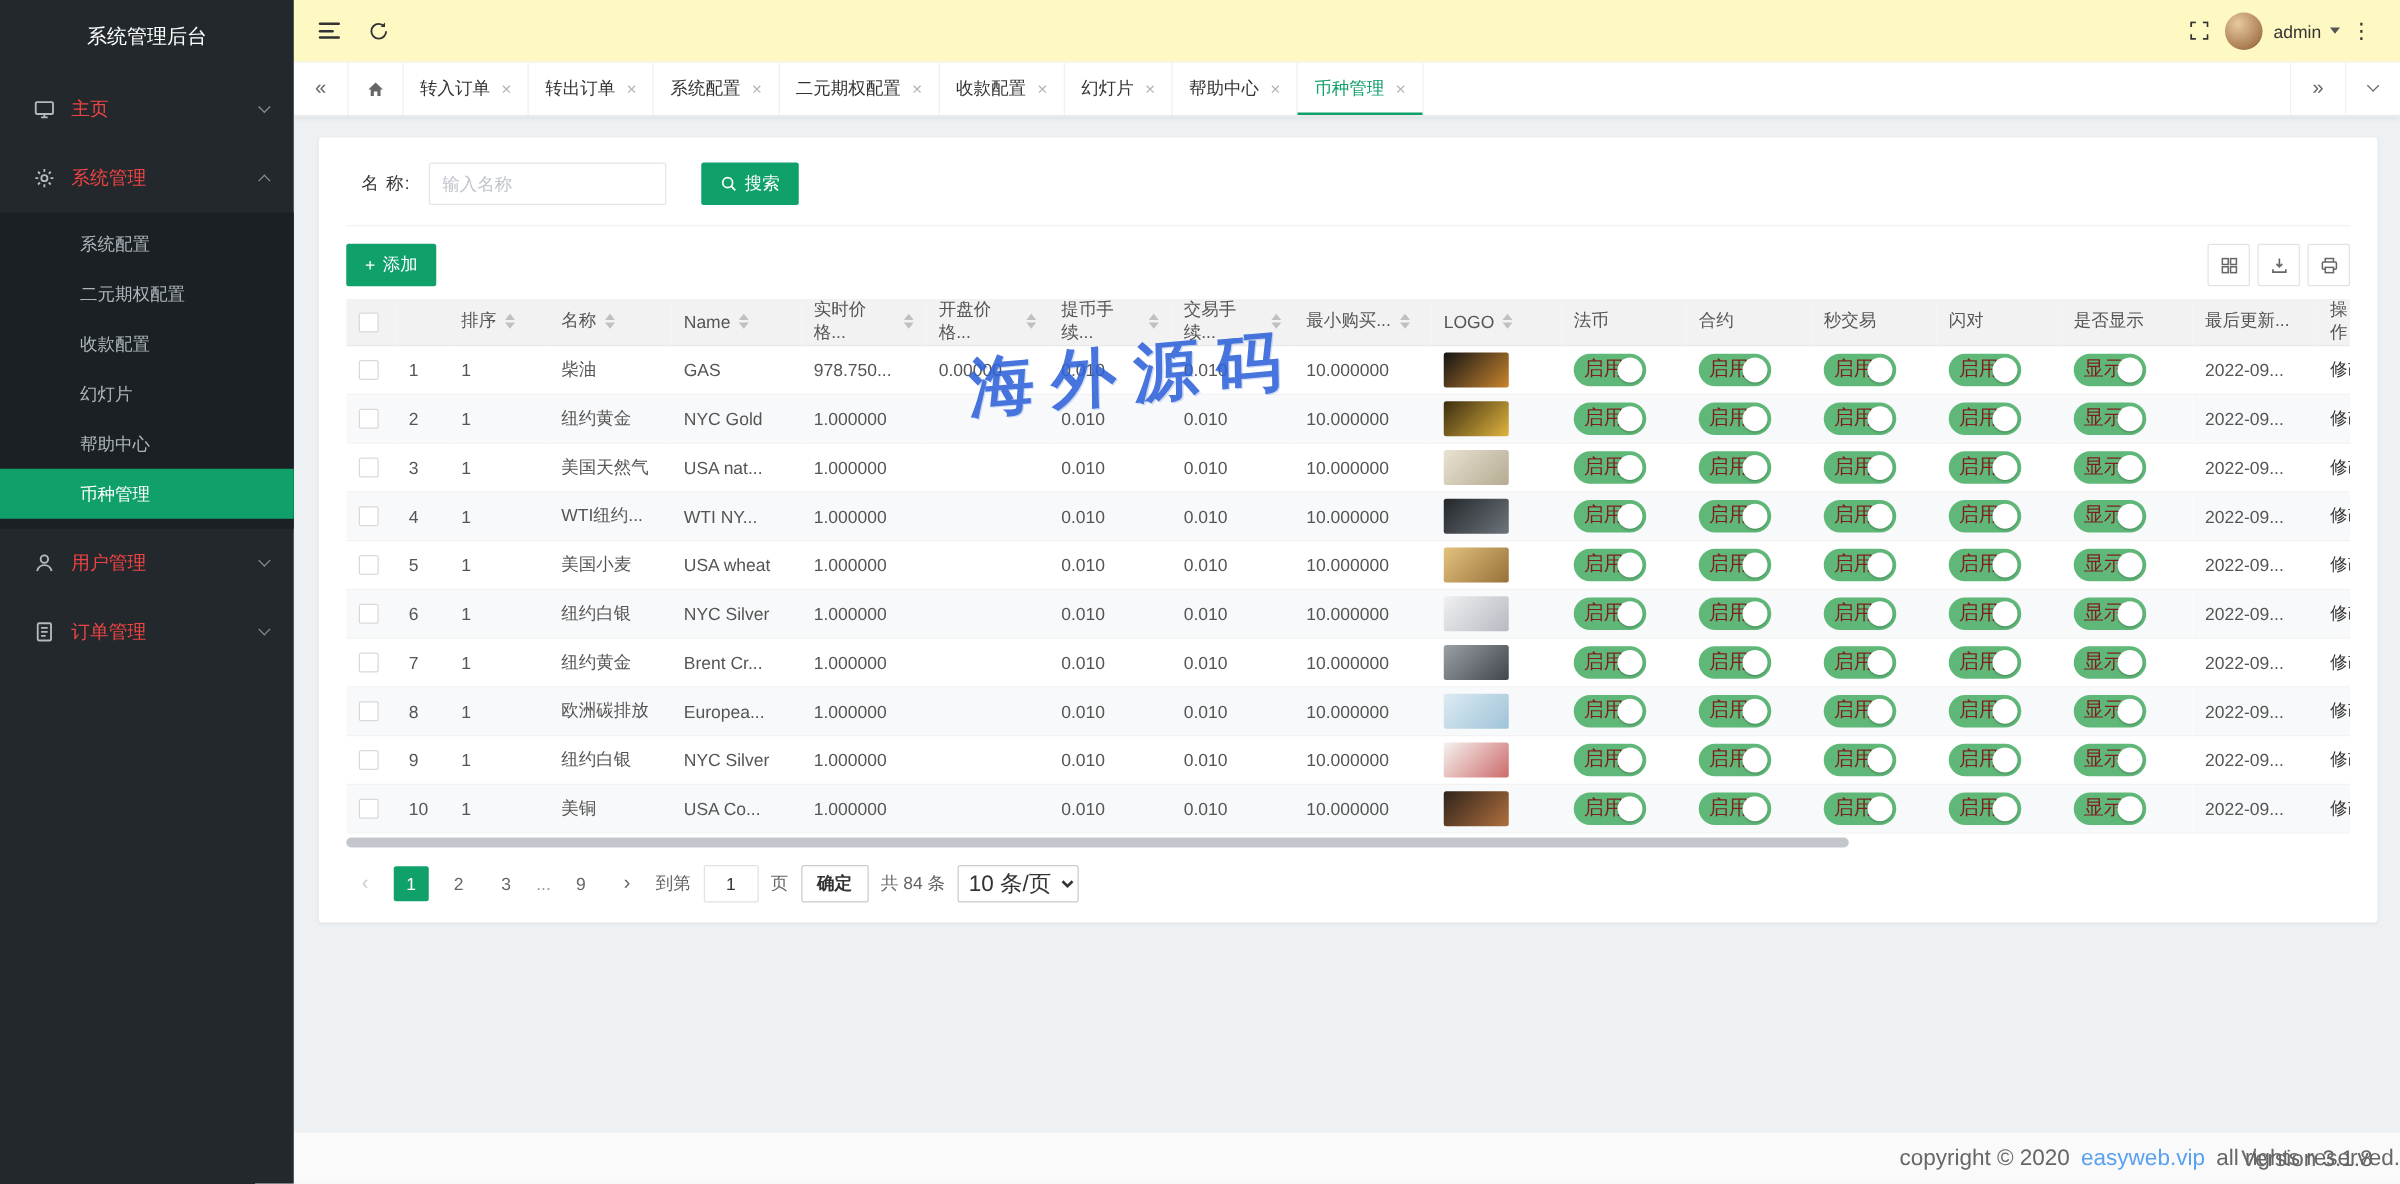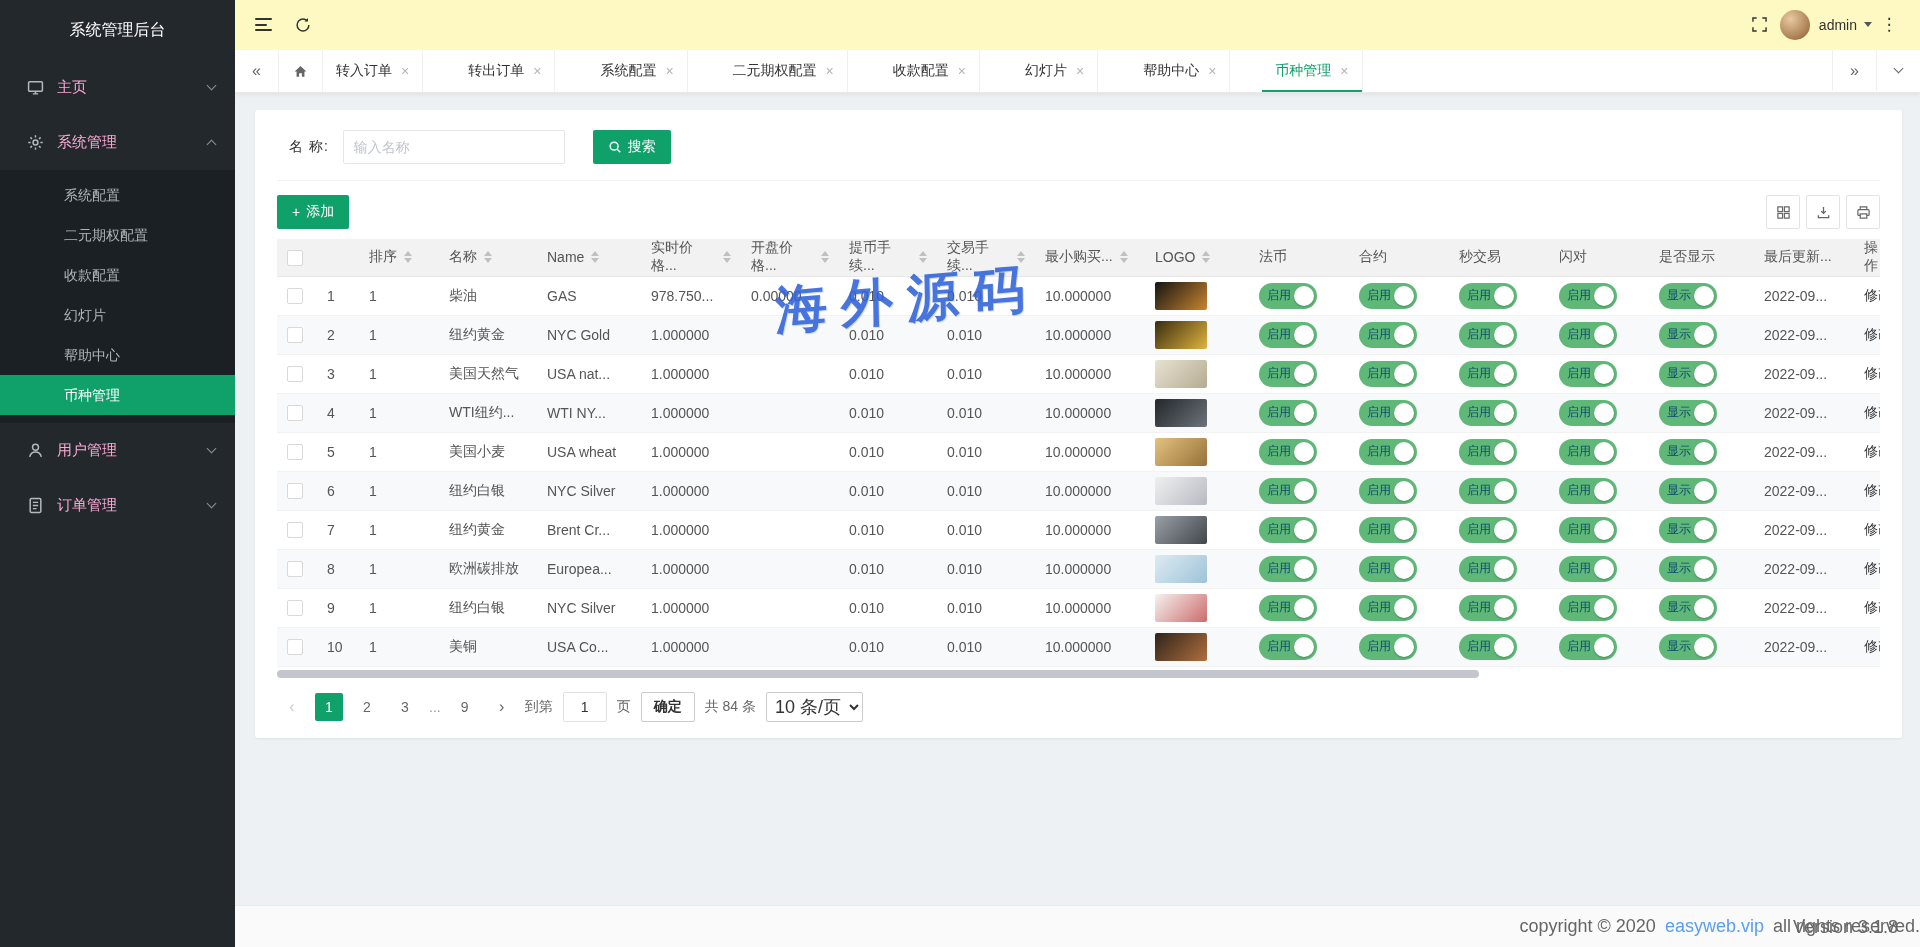--- a/index.html
+++ b/index.html
@@ -5,21 +5,21 @@
   * { box-sizing: border-box; }
   html,body { margin:0; padding:0; }
   body {
     width:1920px; height:947px; position:relative; overflow:hidden;
     font-family:"Liberation Sans","DejaVu Sans",sans-serif;
     font-size:14px; color:#333; background:#eef1f4;
   }
   
   .sidebar { position:absolute; left:0; top:0; bottom:0; width:235px; background:#23282c; z-index:6; }
   .sb-title { height:60px; line-height:60px; text-align:center; color:#fff; font-size:16px; }
-  .nav-item { height:55px; display:flex; align-items:center; padding:0 20px 0 26px; color:#f9a8d4; cursor:pointer; }
+  .nav-item { height:55px; display:flex; align-items:center; padding:0 20px 0 26px; color:#ef4444; cursor:pointer; }
   .nav-ic { width:18px; height:18px; margin-right:13px; display:inline-flex; align-items:center; justify-content:center; color:#b2bac0; }
   .nav-item .lbl { flex:1; font-size:15px; }
   .chev { width:7px; height:7px; border-right:1.6px solid #8a9298; border-bottom:1.6px solid #8a9298; transform:rotate(45deg); margin-top:-4px; }
   .chev.up { transform:rotate(-135deg); margin-top:4px; }
   .submenu { background:#1b2024; padding:5px 0 8px; }
   .sub-item { height:40px; line-height:40px; padding-left:64px; color:#aeb6bc; font-size:14px; cursor:pointer; }
   .sub-item.active { background:#10a06a; color:#fff; }
   
   .topbar { position:absolute; left:235px; right:0; top:0; height:50px; background:#fef9c3; display:flex; align-items:center; padding:0 14px 0 8px; border-bottom:1px solid #f4f4f4; z-index:5; }
   .tb-icon { width:40px; height:50px; display:flex; align-items:center; justify-content:center; cursor:pointer; color:#333; }
@@ -27,54 +27,54 @@
   .bars i { height:2px; background:#333; border-radius:1px; }
   .bars i:nth-child(2) { width:12px; }
   .tb-right { margin-left:auto; display:flex; align-items:center; }
   .avatar { width:30px; height:30px; border-radius:50%; background:radial-gradient(circle at 35% 30%, #e8c9a0, #a97c50 70%, #6f4e31); cursor:pointer; }
   .username { margin:0 2px 0 9px; cursor:pointer; }
   .caret-down { width:0; height:0; border-left:4px solid transparent; border-right:4px solid transparent; border-top:5px solid #555; margin-left:5px; }
   .dots { width:34px; text-align:center; font-size:17px; color:#333; cursor:pointer; }
   
   .tabbar { position:absolute; left:235px; right:0; top:50px; height:43px; background:#fff; border-bottom:1px solid #e9e9e9; box-shadow:0 2px 4px rgba(0,0,0,.06); display:flex; z-index:4; }
   .tab-ctrl { width:44px; display:flex; align-items:center; justify-content:center; color:#666; font-size:16px; border-right:1px solid #f0f0f0; cursor:pointer; flex:none; }
-  .tabs { display:flex; overflow:hidden; margin-right:90px;gap:32px; }
+  .tabs { display:flex; overflow:hidden; margin-right:90px; }
   .tab { display:flex; align-items:center; padding:0 13px; border-right:1px solid #f0f0f0; color:#333; cursor:pointer; white-space:nowrap; position:relative; font-size:14px; }
   .tab .close { margin-left:9px; color:#b5b5b5; font-size:14px; }
   .tab.active { color:#10a06a; }
   .tab.active::after { content:""; position:absolute; left:0; right:0; bottom:0; height:2px; background:#10a06a; }
   .tab-rightbox { position:absolute; right:0; top:0; bottom:1px; display:flex; background:#fff; }
   .tab-rightbox .tab-ctrl { border-right:none; border-left:1px solid #f0f0f0; }
   
   .content { position:absolute; left:235px; top:93px; right:0; bottom:42px; overflow:hidden; }
   .card { margin:17px 18px 0 20px; background:#fff; border-radius:3px; box-shadow:0 1px 3px rgba(0,0,0,.06); padding:14px 22px 16px; position:relative; }
   .search-row { display:flex; align-items:center; padding:6px 0 16px 12px; border-bottom:1px solid #f2f2f2; }
   .search-row label { margin-right:14px; color:#333; letter-spacing:1px; }
-  .search-input { width:222px; height:34px; border:1px solid #e6e6e6; border-radius:2px; padding:12px 10px; font-size:14px; color:#333; outline:none; }
+  .search-input { width:190px; height:34px; border:1px solid #e6e6e6; border-radius:2px; padding:12px 10px; font-size:14px; color:#333; outline:none; }
   .search-input::placeholder { color:#c0c4cc; }
   .btn-primary { height:34px; background:#10a06a; color:#fff; border:none; border-radius:2px; padding:0 15px; font-size:14px; display:inline-flex; align-items:center; gap:6px; cursor:pointer; font-family:inherit; }
   .search-row .btn-primary { margin-left:28px; }
   .toolbar { display:flex; align-items:center; margin:14px 0 10px; }
   .tool-icons { margin-left:auto; display:flex; gap:6px; }
   .tool-btn { width:34px; height:34px; border:1px solid #e3e3e3; border-radius:2px; background:#fff; display:flex; align-items:center; justify-content:center; cursor:pointer; }
   
   .table-wrap { position:relative; overflow:hidden; }
   table { border-collapse:collapse; table-layout:fixed; width:1611px; }
   thead th { background:#f2f2f2; height:37px; font-weight:normal; color:#555; text-align:left; padding:0 10px; font-size:14px; border-bottom:1px solid #e8e8e8; }
   .hcell { display:flex; align-items:center; gap:7px; }
   .sorter { display:inline-flex; flex-direction:column; gap:2px; cursor:pointer; }
   .sorter i { width:0; height:0; border-left:4px solid transparent; border-right:4px solid transparent; display:block; }
   .sorter .up { border-bottom:5px solid #c0c0c0; }
   .sorter .dn { border-top:5px solid #c0c0c0; }
   tbody td { height:39px; padding:0 10px; color:#555; font-size:14px; border-bottom:1px solid #f2f2f2; white-space:nowrap; overflow:hidden; }
   tbody tr:nth-child(even) { background:#f8f9fa; }
   .cbx { width:16px; height:16px; border:1px solid #d9d9d9; border-radius:2px; background:#fff; display:inline-block; vertical-align:middle; cursor:pointer; }
   .logo-box { width:52px; height:28px; border-radius:2px; }
   .toggle { width:58px; height:26px; border-radius:13px; background:#5FB878; position:relative; display:inline-flex; align-items:center; cursor:pointer; vertical-align:middle; }
-  .toggle .t-lbl { color:#0c4a6e; font-size:12px; margin-left:8px; }
+  .toggle .t-lbl { color:#7f1d1d; font-size:16px; margin-left:8px; }
   .toggle .knob { position:absolute; right:3px; top:3px; width:20px; height:20px; border-radius:50%; background:#fff; box-shadow:0 1px 2px rgba(0,0,0,.25); }
   .action-link { color:#333; cursor:pointer; }
   .watermark { position:absolute; left:498px; top:26px; font-size:52px; color:#2e62d9; opacity:.88; font-weight:bold; transform:rotate(-5deg) skewX(-4deg); letter-spacing:14px; pointer-events:none; white-space:nowrap; font-family:"DejaVu Serif",serif; text-shadow:1px 1px 0 rgba(46,98,217,.25); }
   .hscroll { height:8px; margin:3px 0 6px; position:relative; }
   .hscroll .thumb { position:absolute; left:0; top:0; height:8px; width:75%; background:#c3c7cd; border-radius:4px; cursor:pointer; }
   
   .pagination { display:flex; align-items:center; gap:10px; padding:8px 0 0 2px; color:#666; font-size:14px; }
   #pages { display:contents; }
   .pg-btn { min-width:26px; height:28px; display:inline-flex; align-items:center; justify-content:center; cursor:pointer; color:#666; font-size:16px; }
   .pg-btn.prev { color:#ccc; }

